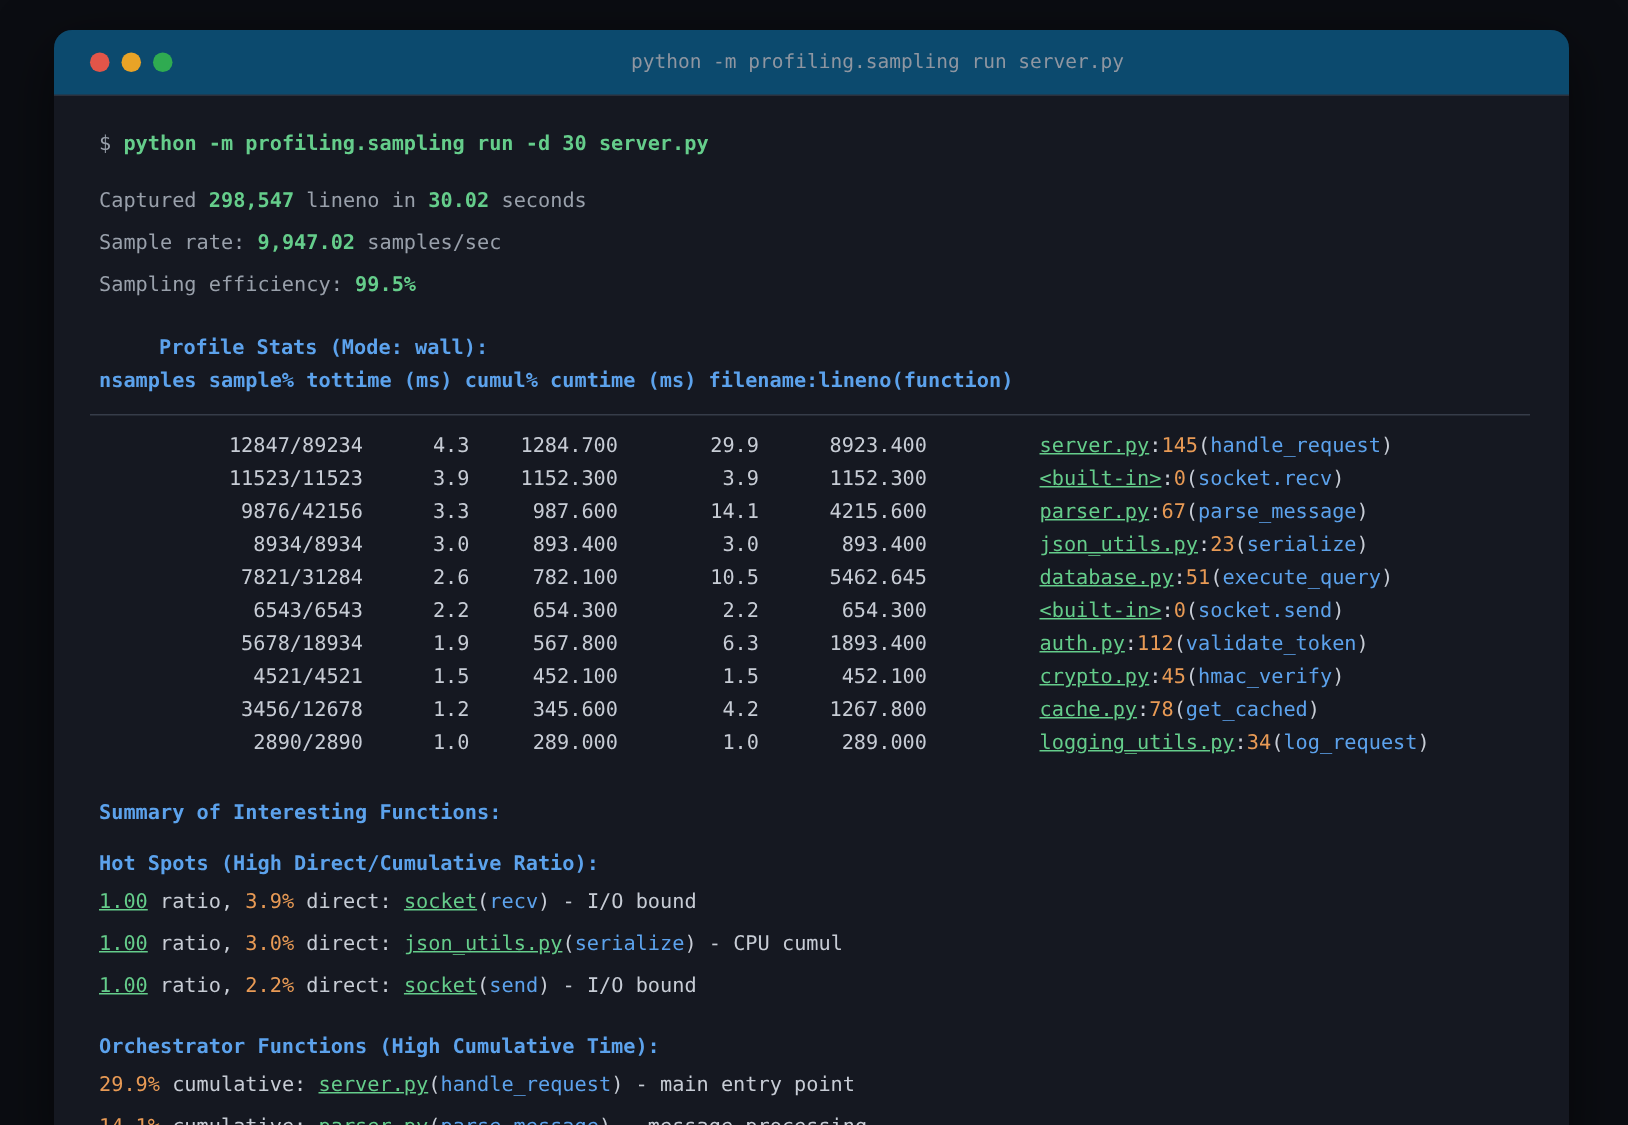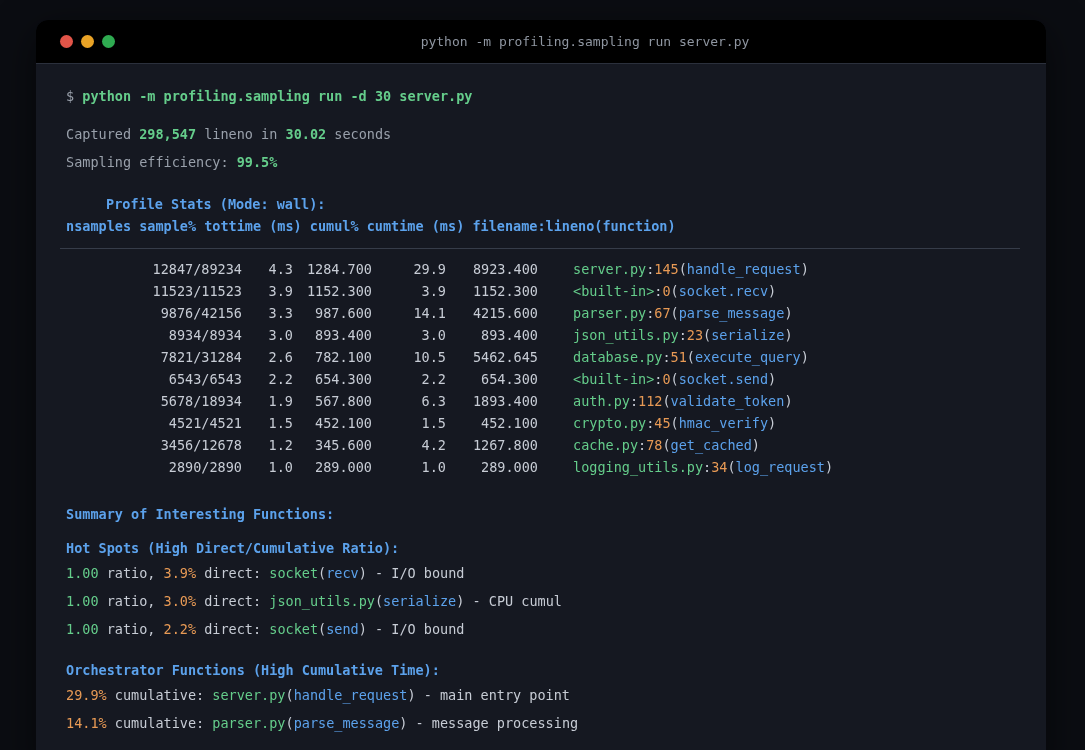--- a/index.html
+++ b/index.html
@@ -1,45 +1,45 @@
 <!DOCTYPE html>
 <html><head>
 <meta charset="utf-8">
 <style>
   * { margin:0; padding:0; box-sizing:border-box; }
   html,body { width:1085px; height:750px; overflow:hidden; background:#0b0d12;
               font-family:"DejaVu Sans Mono", monospace; }
   .window { position:absolute; left:36px; top:20px; width:1010px; height:746px;
             background:#151821; border-radius:12px 12px 0 0;
             box-shadow:0 12px 40px rgba(0,0,0,.55); overflow:hidden; }
-  .titlebar { height:44px; background:#000000; border-bottom:1px solid #2b303c;
+  .titlebar { height:44px; background:#0c4a6e; border-bottom:1px solid #2b303c;
               display:flex; align-items:center; padding:0 24px; }
   .dots { display:flex; gap:8px; width:88px; }
   .dot { width:13px; height:13px; border-radius:50%; }
   .dot.red { background:#e25549; }
   .dot.yellow { background:#e9a326; }
   .dot.green { background:#2fab51; }
   .titlebar-title { flex:1; text-align:center; color:#8f96a1; font-size:13px; }
   .term { padding:21px 28px 0 30px; font-size:13.5px; line-height:22px; color:#c7ccd5; }
 
   .dim { color:#99a0ab; }
   .w   { color:#c7ccd5; }
-  .g   { color:#65cd8b; }
+  .g   { color:#65cd8b;text-decoration:underline; }
   .gb  { color:#65cd8b; font-weight:bold; }
   .o   { color:#e89a55; }
   .b   { color:#5ca2ec; }
   .hdr { color:#5ca2ec; font-weight:bold; }
 
   .line-captured   { margin-top:16px; }
   .line-rate       { margin-top:6px; }
   .line-eff        { margin-top:6px; }
   .line-ptitle     { margin-top:20px;margin-left:40px; }
   .divider { height:1px; background:#363c49; margin-top:11px; margin-left:-6px; margin-right:-2px; }
   .ptable { margin-top:9px; }
-  .prow { display:grid; grid-template-columns:176px 51px 79px 74px 92px 35px auto; height:22px; }
+  .prow { display:grid; grid-template-columns:176px 51px 79px 74px 92px 35px auto; height:22px;gap:20px; }
   .prow .num { text-align:right; }
   .line-summary    { margin-top:25px; }
   .line-hotspots   { margin-top:12px; }
   .hot-item        { margin-top:6px; }
   .hot-item.first  { margin-top:3px; }
   .line-orch       { margin-top:19px; }
   .orch-item       { margin-top:6px; }
   .orch-item.first { margin-top:3px; }
 </style>
 </head>
@@ -54,20 +54,21 @@
     </div>
     <div class="titlebar-title">python -m profiling.sampling run server.py</div>
   </div>
 
   <div class="term">
 
     <div class="line-cmd"><span class="dim">$</span> <span class="gb">python -m profiling.sampling run -d 30 server.py</span></div>
 
     <div class="line-captured"><span class="dim">Captured</span> <span class="gb">298,547</span> <span class="dim">lineno in</span> <span class="gb">30.02</span> <span class="dim">seconds</span></div>
 
+    <div class="line-rate"><span class="dim">Sample rate:</span> <span class="gb">9,947.02</span> <span class="dim">samples/sec</span></div>
 
     <div class="line-eff"><span class="dim">Sampling efficiency:</span> <span class="gb">99.5%</span></div>
 
     <div class="line-ptitle hdr">Profile Stats (Mode: wall):</div>
     <div class="hdr">nsamples sample% tottime (ms) cumul% cumtime (ms) filename:lineno(function)</div>
     <div class="divider"></div>
 
     <div class="ptable" id="ptable">
   <div class="prow first">
     <span class="num w">12847/89234</span>

